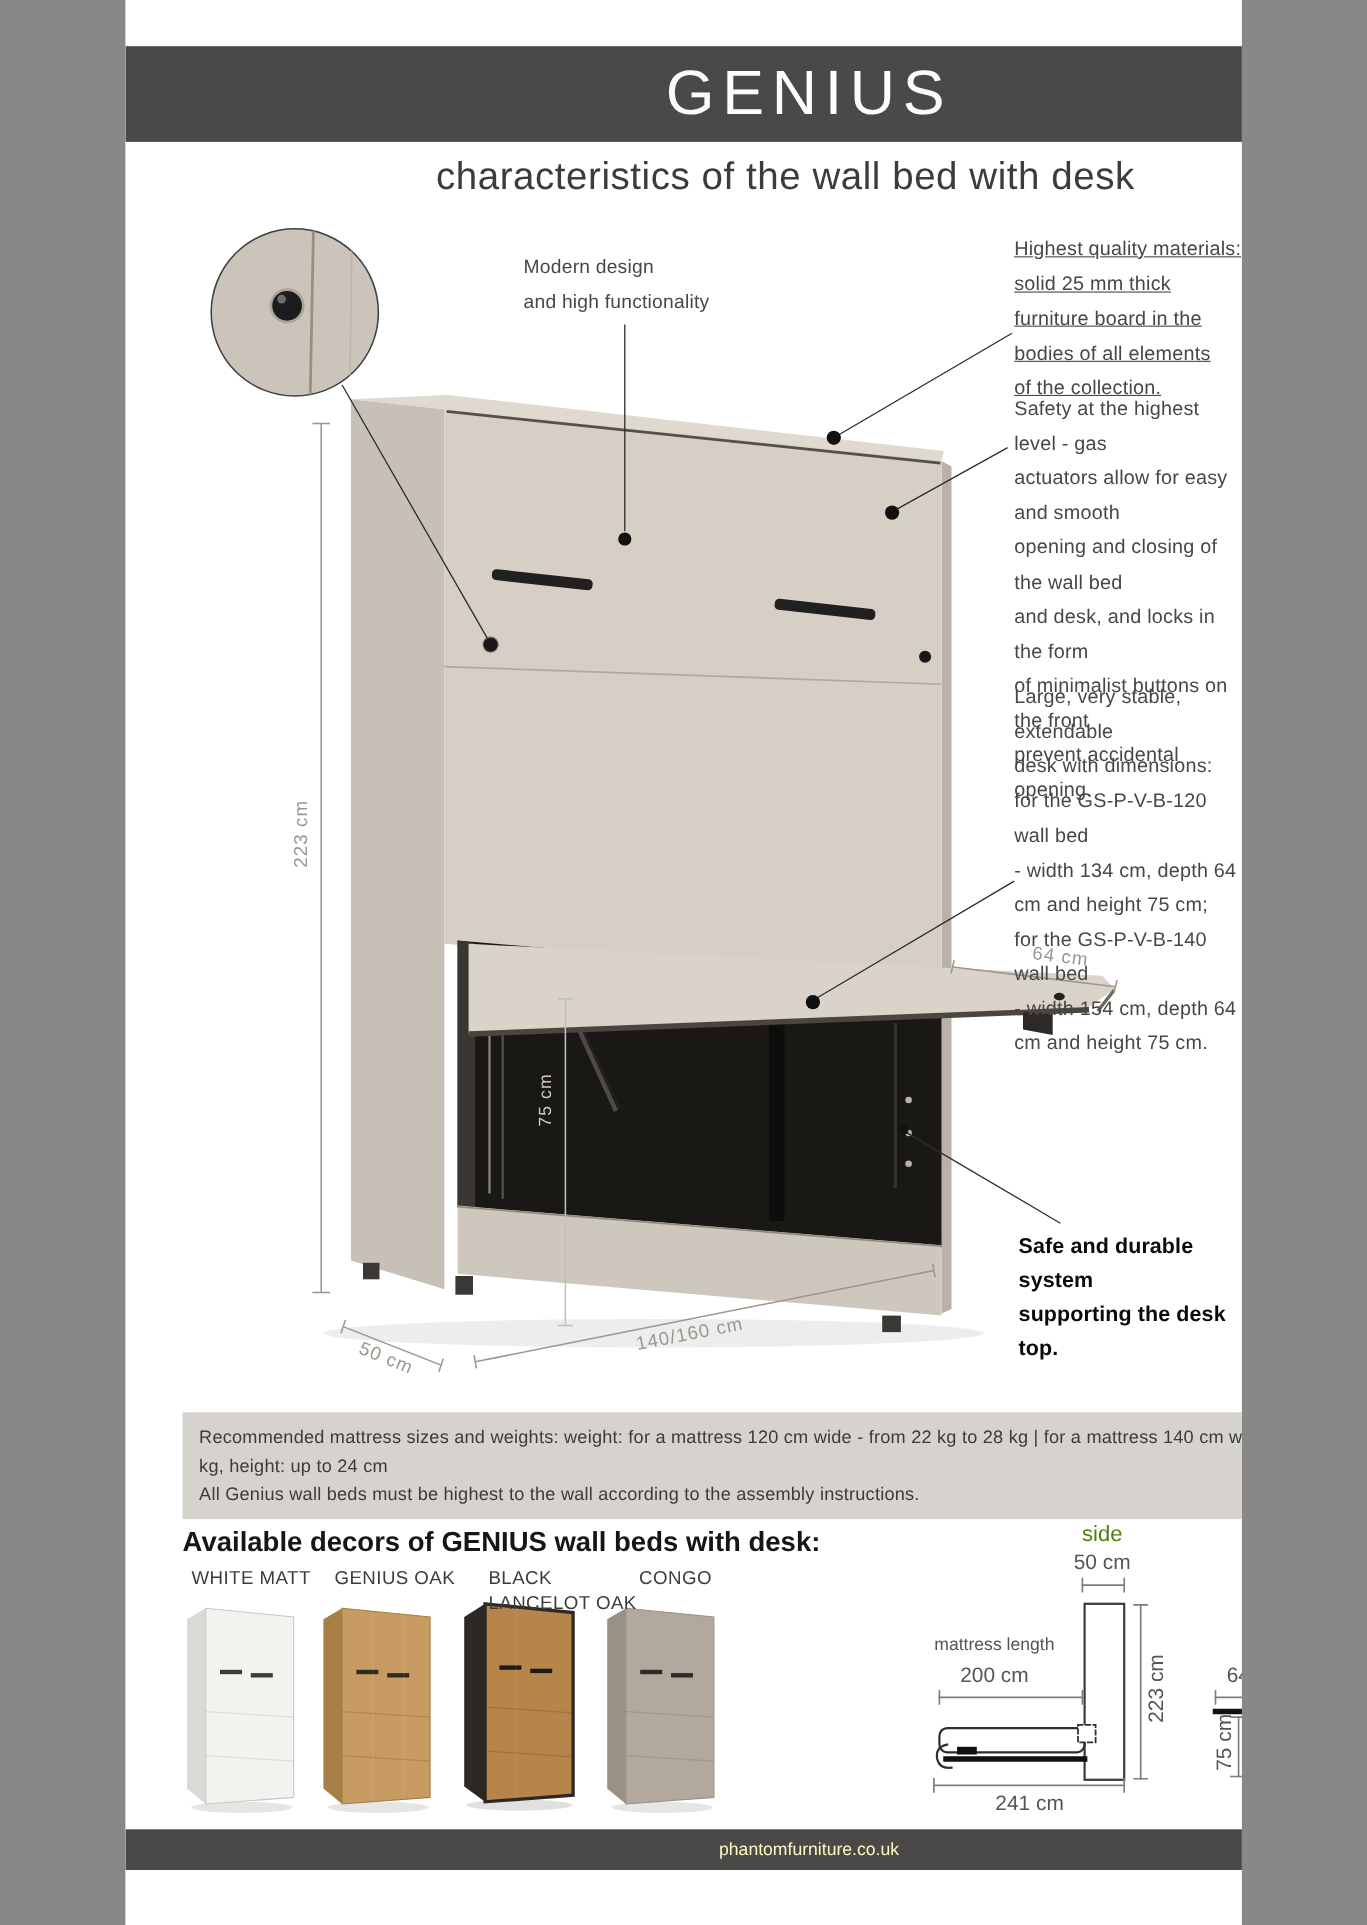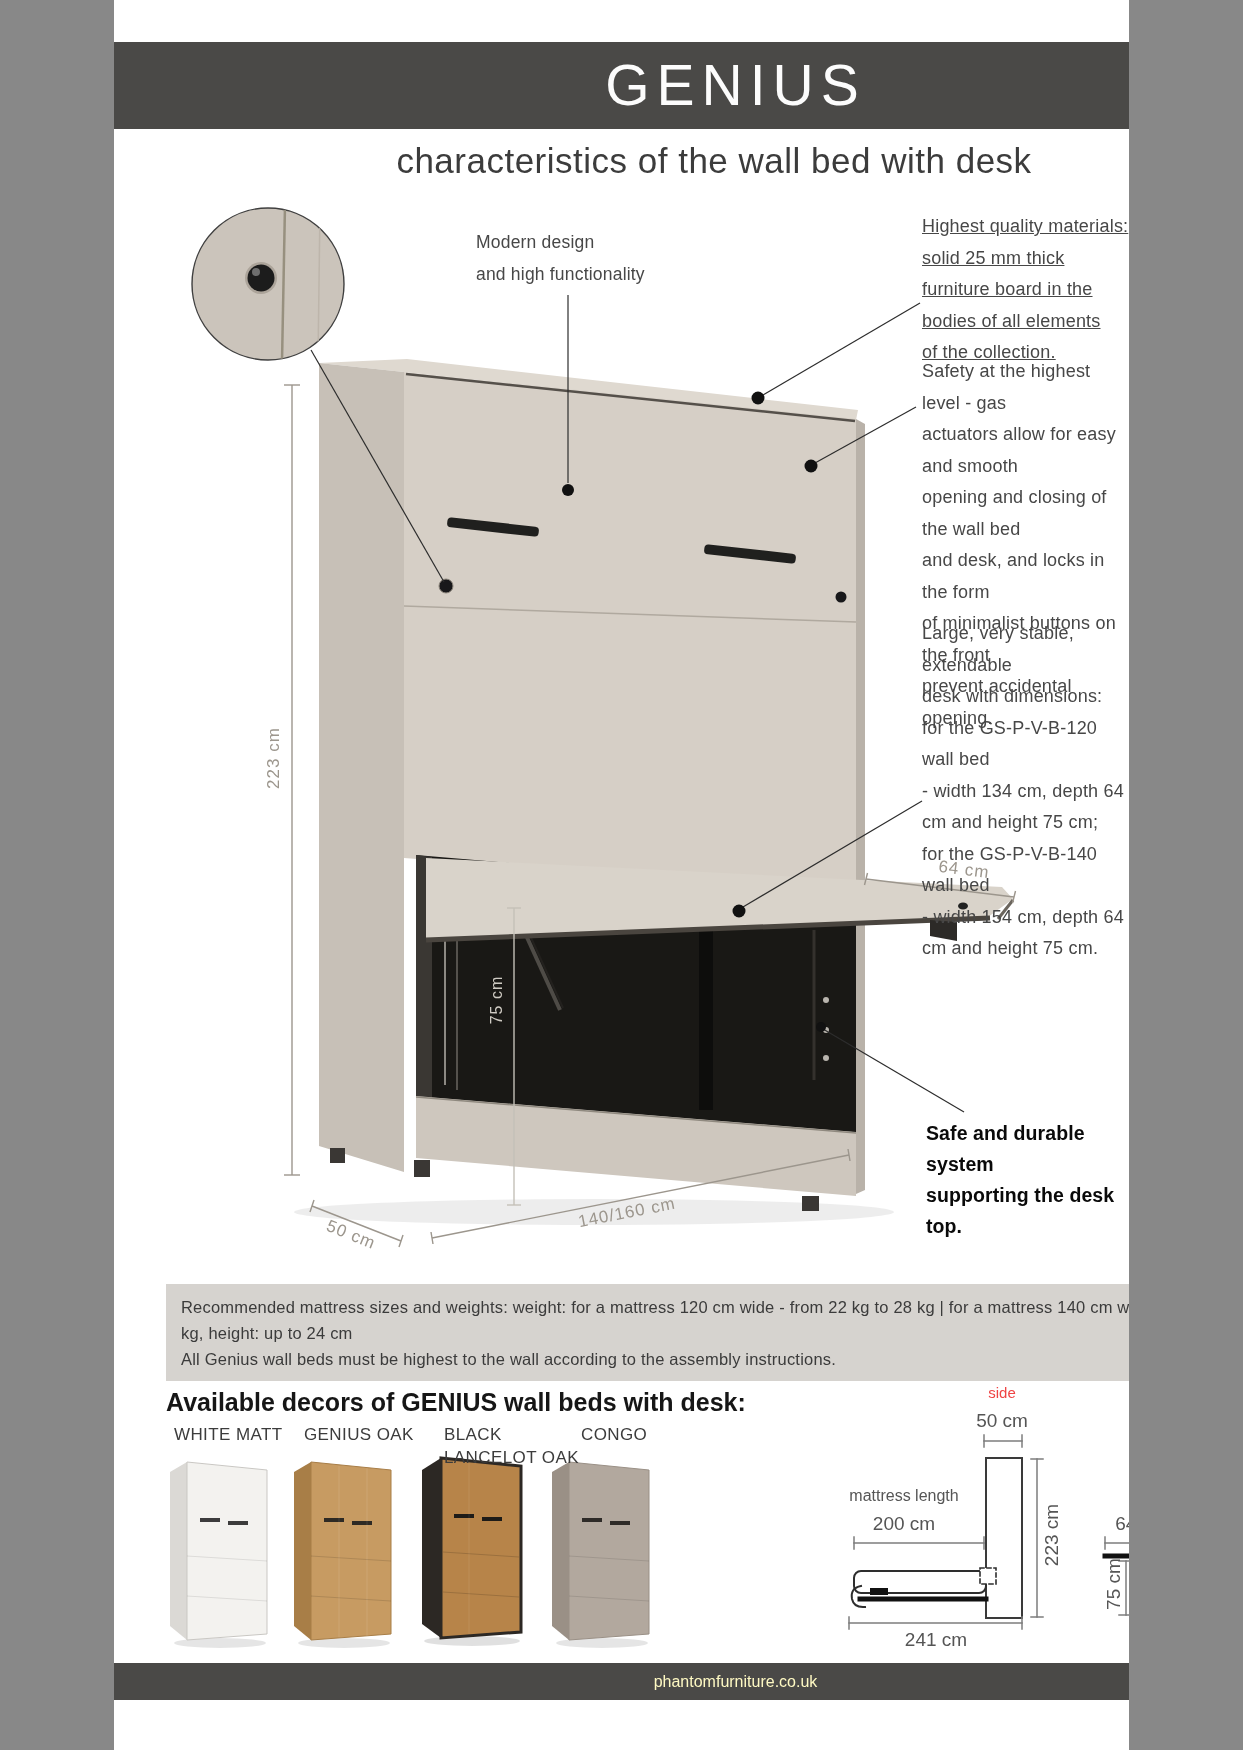--- a/index.html
+++ b/index.html
@@ -25,21 +25,21 @@
   .info-box{position:absolute;left:52px;top:1284px;width:1139px;box-sizing:border-box;
             background:#d6d3cf;padding:10px 15px 9px;}
   .info-box p{margin:0;font-size:16.5px;line-height:26px;color:#3b3b3b;letter-spacing:.2px;}
   
   .decor-heading{position:absolute;left:52px;top:1388px;font-size:25px;font-weight:600;color:#161616;}
   .decor-label{position:absolute;top:1423px;font-size:17px;color:#3c3c3c;letter-spacing:.4px;
                white-space:pre-line;line-height:23px;}
   
   .diag{position:absolute;text-align:center;color:#4a4a4a;}
   .diag.small{font-size:19px;color:#555;}
-  .diag.title{font-size:15px;color:#ef4444;}
+  .diag.title{font-size:20px;color:#4d7c0f;}
   .footer-bar{top:1663px;height:37px;}
   .footer-url{width:100%;text-align:center;line-height:37px;font-size:16px;color:#fef9c3;}
   .footer-page{position:absolute;right:26px;top:0;line-height:37px;font-size:16px;color:#efefef;}
   svg.art{position:absolute;left:0;top:0;}
 </style>
 </head>
 <body>
 
 <div class="page">
 

